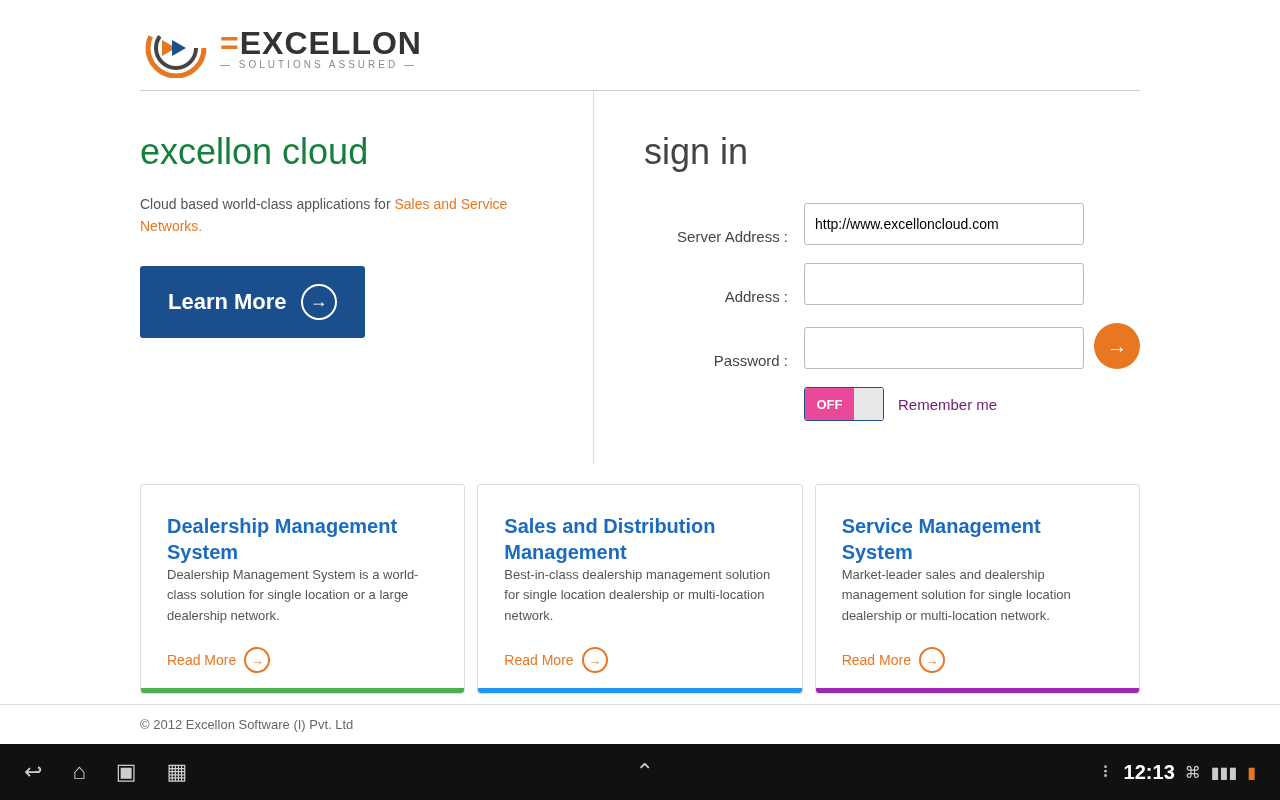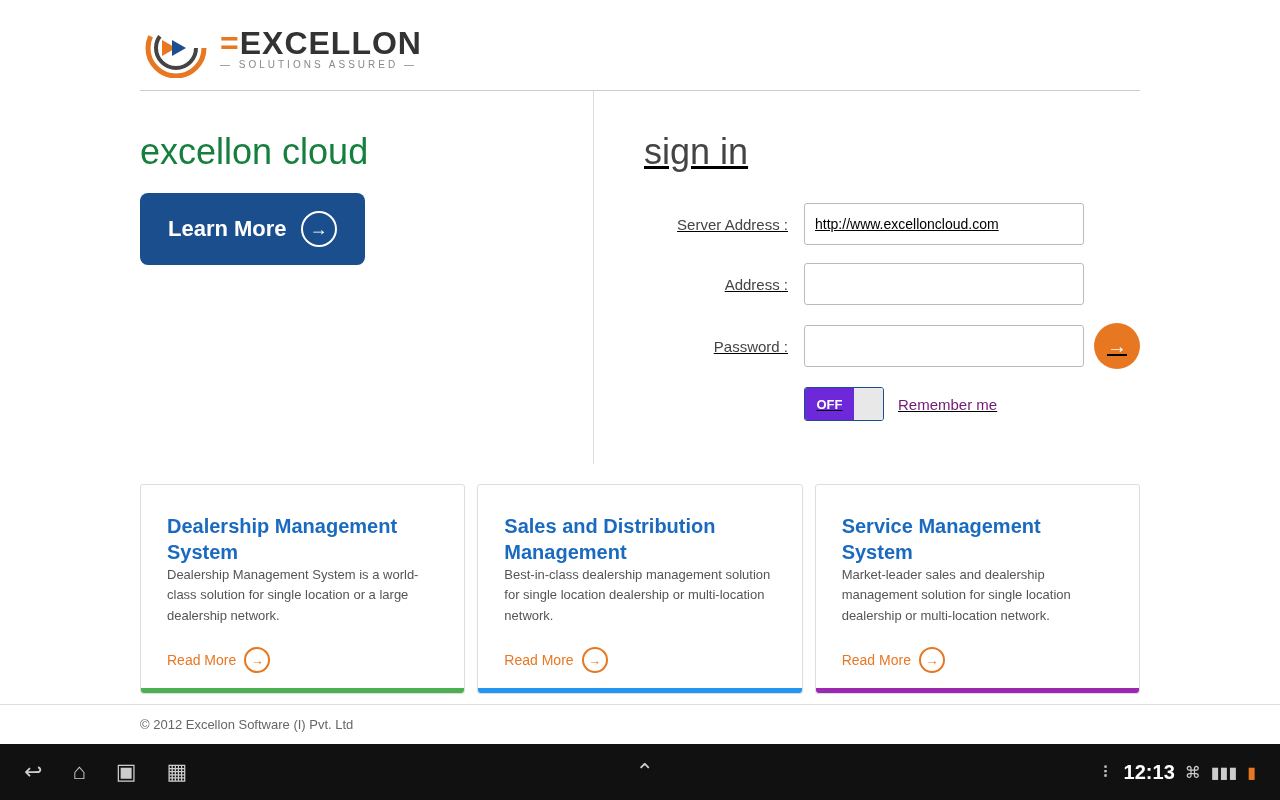--- a/index.html
+++ b/index.html
@@ -75,51 +75,50 @@
     }
     .learn-more-btn {
       display: inline-flex;
       align-items: center;
       gap: 14px;
       background: #1a4e8c;
       color: #fff;
       font-size: 22px;
       font-weight: bold;
       padding: 18px 28px;
-      border-radius: 8px;
+      border-radius: 3px;
       cursor: pointer;
       border: none;
       text-decoration: none;
     }
     .arrow-circle {
       width: 36px;
       height: 36px;
       border: 2.5px solid #fff;
       border-radius: 50%;
       display: flex;
       align-items: center;
       justify-content: center;
       font-size: 18px;
     }
 
     
     .right-panel {
       flex: 1;
       padding: 40px 0 30px 50px;
-      text-decoration: underline;
     }
     .sign-in-title {
       font-size: 36px;
       font-weight: 300;
       color: #444;
       margin-bottom: 30px;
     }
     .form-row {
       display: flex;
-      align-items: center;
+      align-items: flex-end;
       margin-bottom: 18px;
     }
     .form-label {
       width: 160px;
       font-size: 15px;
       color: #444;
       text-align: right;
       padding-right: 16px;
     }
     .form-input {
@@ -155,21 +154,21 @@
       display: flex;
       align-items: center;
       border: 1.5px solid #1a4e8c;
       border-radius: 3px;
       overflow: hidden;
       height: 34px;
       width: 80px;
       cursor: pointer;
     }
     .toggle-off {
-      background: #6d28d9;
+      background: #ec4899;
       color: #fff;
       font-size: 13px;
       font-weight: bold;
       width: 50px;
       height: 100%;
       display: flex;
       align-items: center;
       justify-content: center;
     }
     .toggle-knob {
@@ -319,20 +318,23 @@
     </div>
   </div>
 </div>
 
 <hr class="divider">
 
 <div class="main-content">
 
   <div class="left-panel">
     <h1 class="cloud-title">excellon cloud</h1>
+    <p class="cloud-desc">
+      <span>Cloud based world-class applications for </span><a href="#">Sales and Service Networks.</a>
+    </p>
     <button class="learn-more-btn">
       <span>Learn More</span>
       <span class="arrow-circle">→</span>
     </button>
   </div>
 
   <div class="right-panel">
     <h2 class="sign-in-title">sign in</h2>
 
     <div class="form-row">

